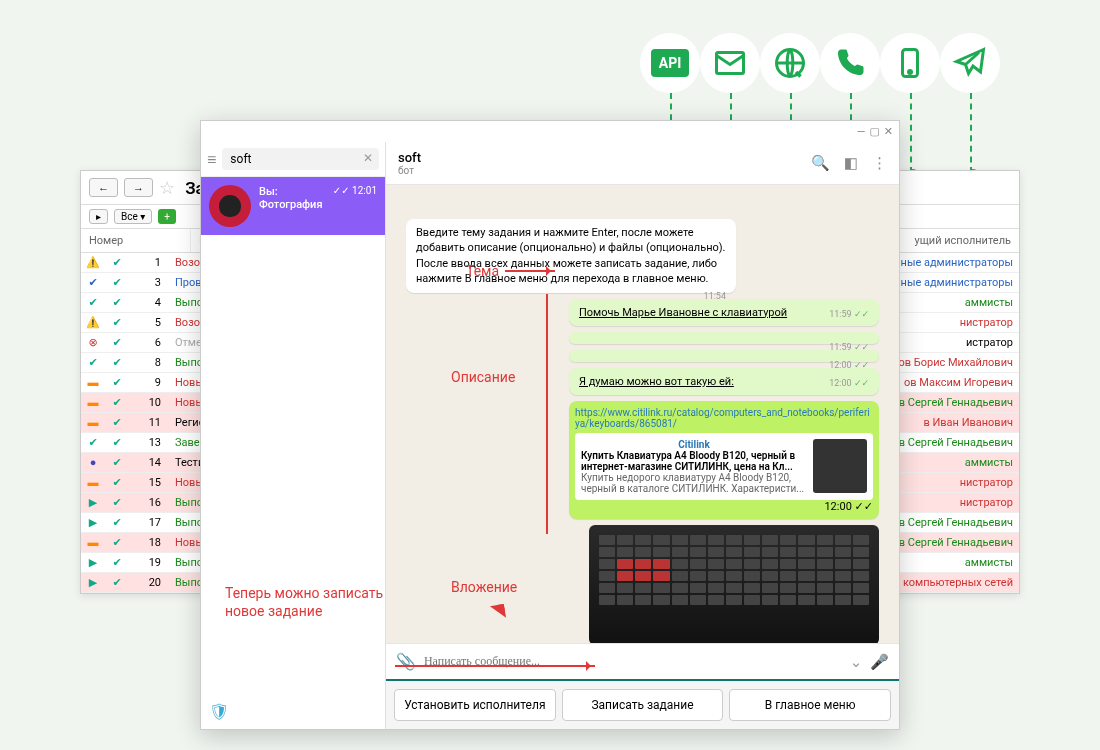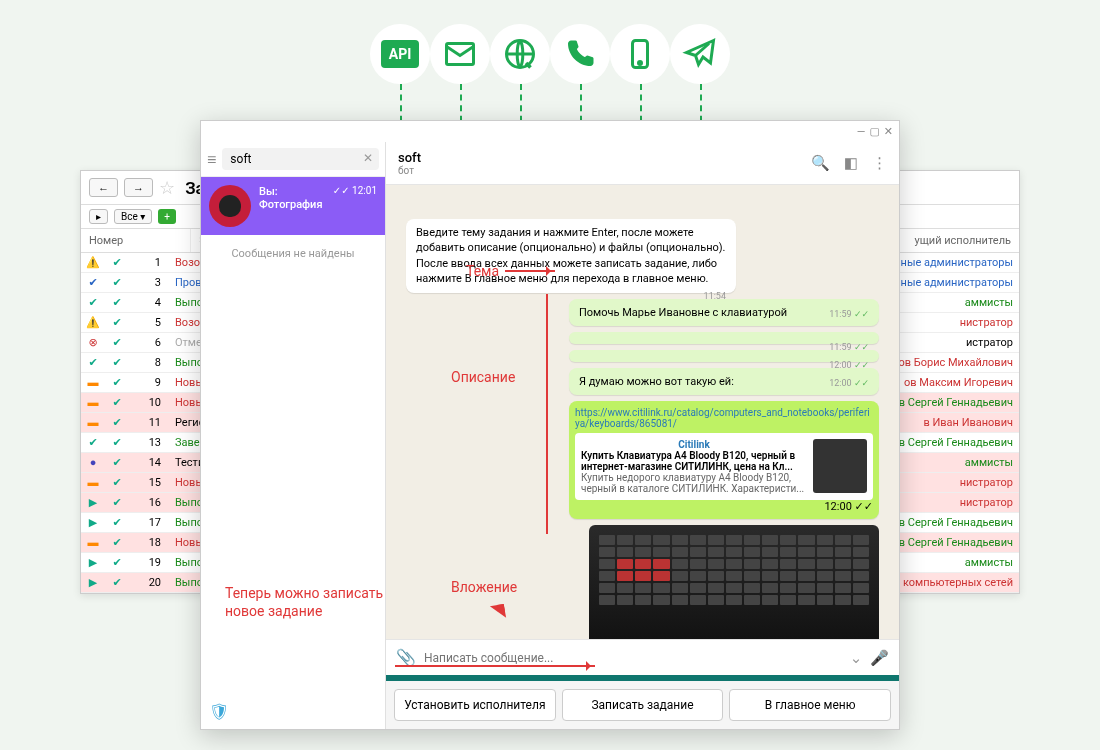--- a/index.html
+++ b/index.html
@@ -1,18 +1,18 @@
 <!DOCTYPE html>
 <html><head>
 <meta charset="utf-8">
 <style>
 * { margin:0; padding:0; box-sizing:border-box; font-family:-apple-system,BlinkMacSystemFont,"Segoe UI",Roboto,sans-serif; }
 body { background:#f0f5f0; width:1100px; height:750px; overflow:hidden; position:relative; }
 
-.icon-row { display:flex; justify-content:center; padding:24px 100px 5px; }
+.icon-row { display:flex; justify-content:flex-end; padding:33px 100px 5px; }
 .icon-circle { width:60px; height:60px; background:#fff; border-radius:50%; display:flex; align-items:center; justify-content:center; position:relative; }
 .icon-circle svg { width:36px; height:36px; }
 .dashed-line { position:absolute; top:60px; left:50%; width:2px; height:80px; border-left:2px dashed #1eaa52; }
 .dashed-line::after { content:''; position:absolute; bottom:-8px; left:-5px; width:8px; height:8px; border:2px solid #1eaa52; border-radius:50%; background:#fff; }
 
 .bg-table { position:absolute; top:170px; left:80px; right:80px; background:#fff; border:1px solid #ccc; box-shadow:0 2px 8px rgba(0,0,0,0.1); }
 .bg-header { display:flex; align-items:center; padding:6px 8px; border-bottom:1px solid #ddd; gap:6px; }
 .bg-btn { padding:2px 8px; border:1px solid #bbb; background:#f7f7f7; border-radius:3px; font-size:11px; cursor:pointer; }
 .bg-title { font-size:17px; font-weight:600; margin-left:4px; }
 .star { color:#ccc; font-size:18px; }
@@ -53,44 +53,44 @@
 
 .chat-main { flex:1; display:flex; flex-direction:column; background:#f2eee5; }
 .chat-head { background:#fff; padding:8px 12px; display:flex; align-items:center; border-bottom:1px solid #e5e5e5; }
 .chat-head .nm{font-size:13px;font-weight:500;}
 .chat-head .sub{font-size:10px;color:#888;}
 .chat-head .right{margin-left:auto;display:flex;gap:14px;color:#888;}
 .chat-head .right span{cursor:pointer;font-size:15px;}
 .messages { flex:1; padding:10px 20px; overflow:hidden; font-size:11px; position:relative;margin-top:24px; }
 .msg { max-width:310px; padding:6px 10px; border-radius:8px; margin-bottom:6px; line-height:1.4; box-shadow:0 1px 1px rgba(0,0,0,0.1); margin-left:auto; }
 .msg.in{background:#fff;margin-left:0;margin-right:auto;}
-.msg.out{background:#e1f8c9;}
+.msg.out{background:#e1f8c9;text-decoration:underline;}
 .msg .tm{font-size:9px;color:#999;float:right;margin-left:8px;margin-top:3px;}
 .msg .tm .ck{color:#5fb85f;}
 .linkcard{background:#bef264;border-radius:8px;padding:6px;max-width:310px;margin-left:auto;margin-bottom:6px;box-shadow:0 1px 1px rgba(0,0,0,0.1);}
 .linkcard .url{color:#2a7ab8;font-size:10px;word-break:break-all;}
 .linkcard .body{background:#fff;border-radius:4px;padding:6px;margin-top:4px;display:flex;gap:6px;font-size:10px;}
 .linkcard .body .thumb{width:54px;height:54px;background:#333;border-radius:3px;flex-shrink:0;}
 .linkcard .site{color:#2a7ab8;font-weight:700;text-align:center;}
 .linkcard .ttl{font-weight:600;}
 .keyb-img{width:290px;height:120px;background:linear-gradient(180deg,#2a2a2a,#111);border-radius:6px;margin-left:auto;position:relative;padding:10px;margin-bottom:6px;}
 .kbgrid{display:grid;grid-template-columns:repeat(15,1fr);gap:2px;}
 .key{height:10px;background:#444;border-radius:1px;}
 .key.r{background:#b33;}
 
 .anno{position:absolute;color:#e03838;font-size:14px;font-weight:400;pointer-events:none;justify-content:flex-end;}
 .arrow-r{width:50px;height:2px;background:#e03838;position:relative;}
 .arrow-r::after{content:'';position:absolute;right:-1px;top:-4px;border:5px solid transparent;border-left-color:#e03838;}
 .underline{width:2px;background:#e03838;position:absolute;}
 
 .chat-input{background:#fff;display:flex;align-items:center;padding:8px 10px;gap:8px;border-top:1px solid #e5e5e5;}
 .chat-input .clip{color:#999;font-size:16px;cursor:pointer;}
-.chat-input input{flex:1;border:none;font-size:12px;color:#999;background:transparent;}
+.chat-input input{flex:1;border:none;font-size:12px;color:#999;background:transparent;font-family:Liberation Serif, serif;}
 .chat-input .ri{color:#999;font-size:15px;cursor:pointer;}
-.chat-btns{background:#f5f5f5;display:flex;padding:8px;gap:6px;border-top:6px solid #0f766e;}
+.chat-btns{background:#f5f5f5;display:flex;padding:8px;gap:6px;border-top:2px solid #0f766e;}
 .chat-btns button{flex:1;background:#fff;border:1px solid #ccc;border-radius:4px;padding:8px 4px;font-size:12px;cursor:pointer;}
 
 .save-anno{position:absolute;top:584px;left:225px;color:#e03838;font-size:14px;line-height:1.3;max-width:160px;}
 .save-arrow{position:absolute;top:665px;left:395px;width:200px;height:2px;background:#e03838;}
 .save-arrow::after{content:'';position:absolute;right:-1px;top:-4px;border:5px solid transparent;border-left-color:#e03838;}
 </style>
 </head>
 <body>
 
 <div class="icon-row">
@@ -290,21 +290,20 @@
           <span class="x">✕</span>
         </div>
       </div>
       <div class="conv">
         <div class="avatar"></div>
         <div class="conv-txt">
           <div class="t1">Вы: Фотография</div>
         </div>
         <div class="conv-meta"><span class="chk">✓✓</span> <span>12:01</span></div>
       </div>
-      <div class="nores">Сообщения не найдены</div>
       <div class="side-bot"><span class="shield">🛡</span></div>
     </div>
     <div class="chat-main">
       <div class="chat-head">
         <div>
           <div class="nm">soft</div>
           <div class="sub">бот</div>
         </div>
         <div class="right">
           <span>🔍</span>

